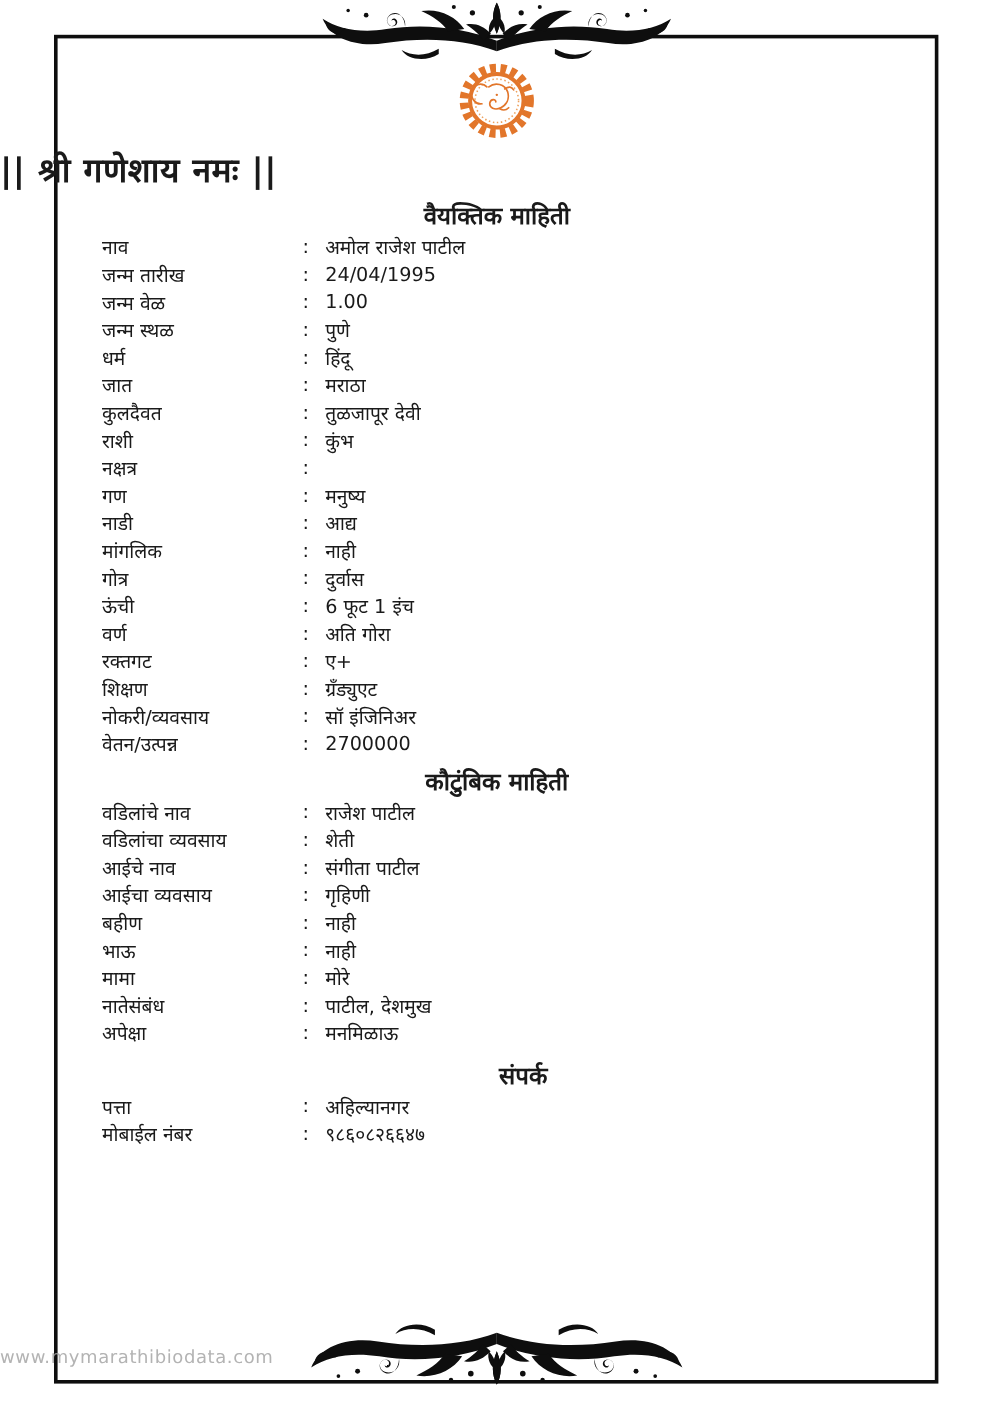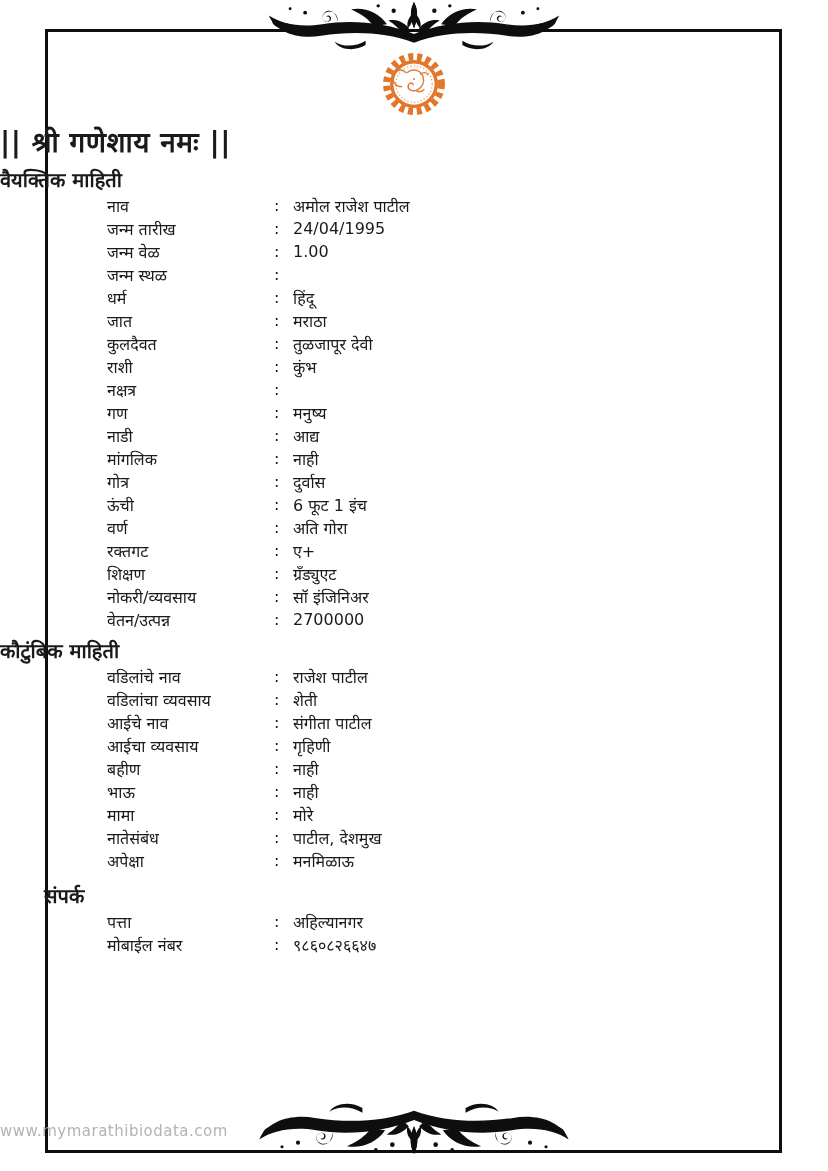--- a/index.html
+++ b/index.html
@@ -18,24 +18,24 @@
     position:absolute;top:1090px;left:50%;transform:translateX(-50%) rotate(180deg);z-index:2;line-height:0;
   }
   .ganesh-wrap{
     position:absolute;top:51px;left:50%;transform:translateX(-50%);z-index:3;line-height:0;
   }
   .content{position:absolute;top:126px;left:0;width:100%;z-index:4;}
   .page-title{
     text-align:left;font-size:28px;font-weight:bold;line-height:34px;letter-spacing:0.5px;
   }
   .sec-heading{
-    text-align:left;font-size:20px;font-weight:bold;line-height:28px;margin-top:6px;
+    text-align:center;font-size:20px;font-weight:bold;line-height:28px;margin-top:6px;
   }
   .sec-heading.contact{margin-top:10px;margin-left:44px;}
-  .rows{padding-left:107px;padding-right:40px;}
+  .rows{padding-left:85px;padding-right:40px;}
   .row{display:flex;height:23px;align-items:center;font-size:16px;}
   .lbl{width:167px;flex:none;}
   .colon{width:19px;flex:none;}
   .val{flex:1;white-space:nowrap;}
   .watermark{
     position:absolute;top:1122px;left:0;width:100%;text-align:left;z-index:5;
     font-size:15px;color:#a6a6a6;opacity:0.85;letter-spacing:0.5px;
   }
 </style>
 </head>
@@ -97,20 +97,21 @@
           <span class="val">24/04/1995</span>
         </div>
         <div class="row">
           <span class="lbl">जन्म वेळ</span>
           <span class="colon">:</span>
           <span class="val">1.00</span>
         </div>
         <div class="row">
           <span class="lbl">जन्म स्थळ</span>
           <span class="colon">:</span>
+          <span class="val">पुणे</span>
         </div>
         <div class="row">
           <span class="lbl">धर्म</span>
           <span class="colon">:</span>
           <span class="val">हिंदू</span>
         </div>
         <div class="row">
           <span class="lbl">जात</span>
           <span class="colon">:</span>
           <span class="val">मराठा</span>

